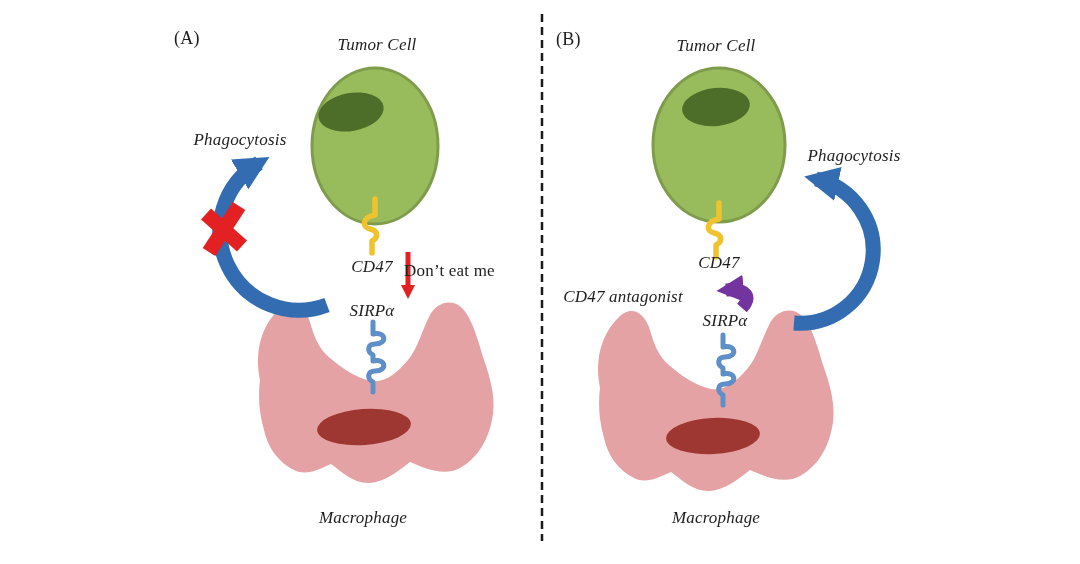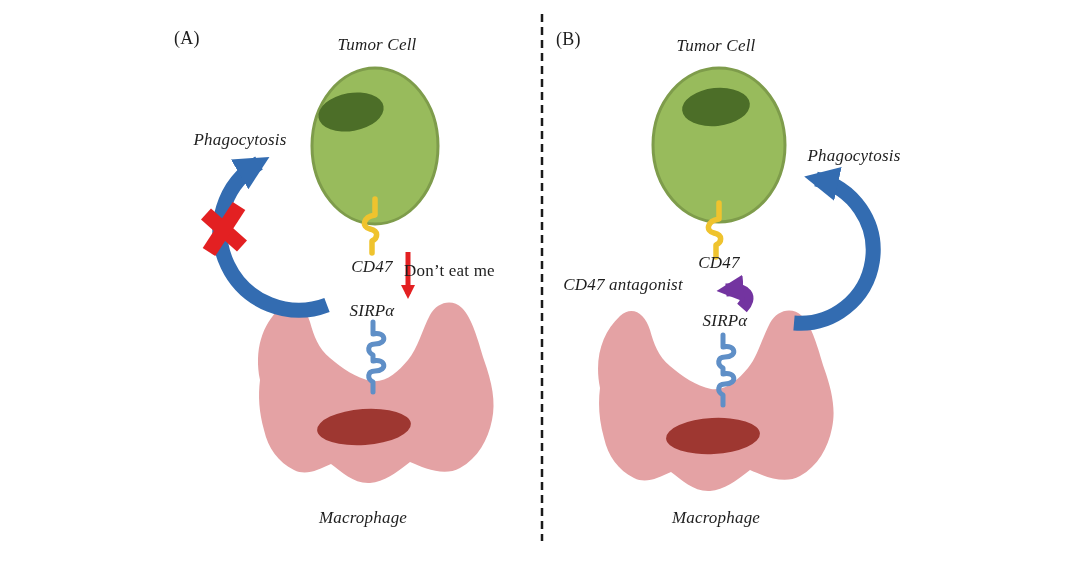--- a/index.html
+++ b/index.html
@@ -95,15 +95,15 @@
 <div class="lbl ctr" style="left:240px;top:131px">Phagocytosis</div>
 <div class="lbl ctr" style="left:372px;top:258px">CD47</div>
 <div class="lbl" style="left:404px;top:262px">Don’t eat me</div>
 <div class="lbl ctr" style="left:372px;top:302px">SIRPα</div>
 <div class="lbl ctr" style="left:363px;top:509px">Macrophage</div>
 
 <div class="lbl panel-tag" style="left:556px;top:30px">(B)</div>
 <div class="lbl ctr" style="left:716px;top:37px">Tumor Cell</div>
 <div class="lbl ctr" style="left:854px;top:147px">Phagocytosis</div>
 <div class="lbl ctr" style="left:719px;top:254px">CD47</div>
-<div class="lbl ctr" style="left:623px;top:276px">CD47 antagonist</div>
+<div class="lbl ctr" style="left:623px;top:288px">CD47 antagonist</div>
 <div class="lbl ctr" style="left:725px;top:312px">SIRPα</div>
 <div class="lbl ctr" style="left:716px;top:509px">Macrophage</div>
 
 </body></html>

